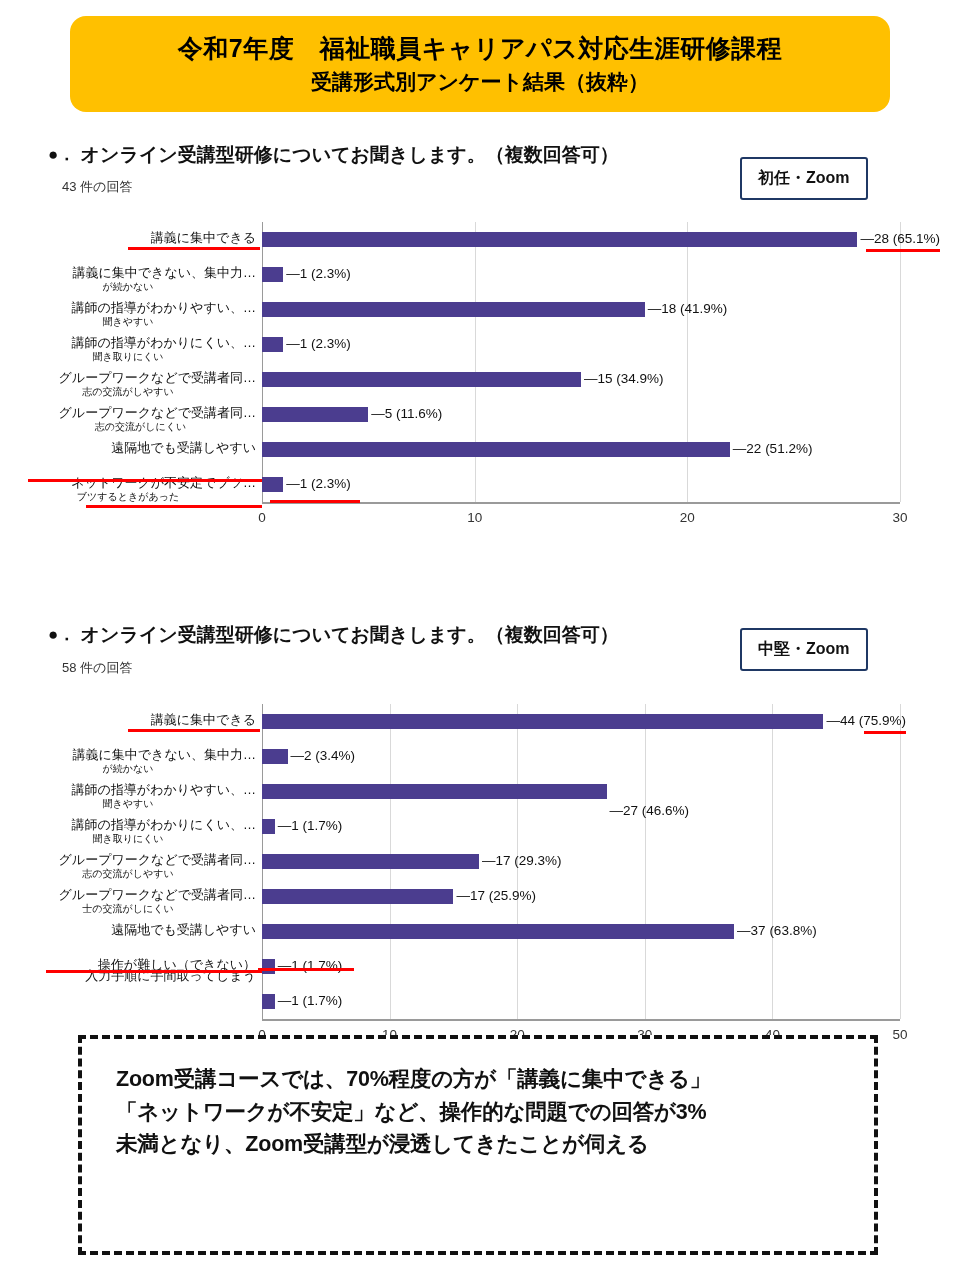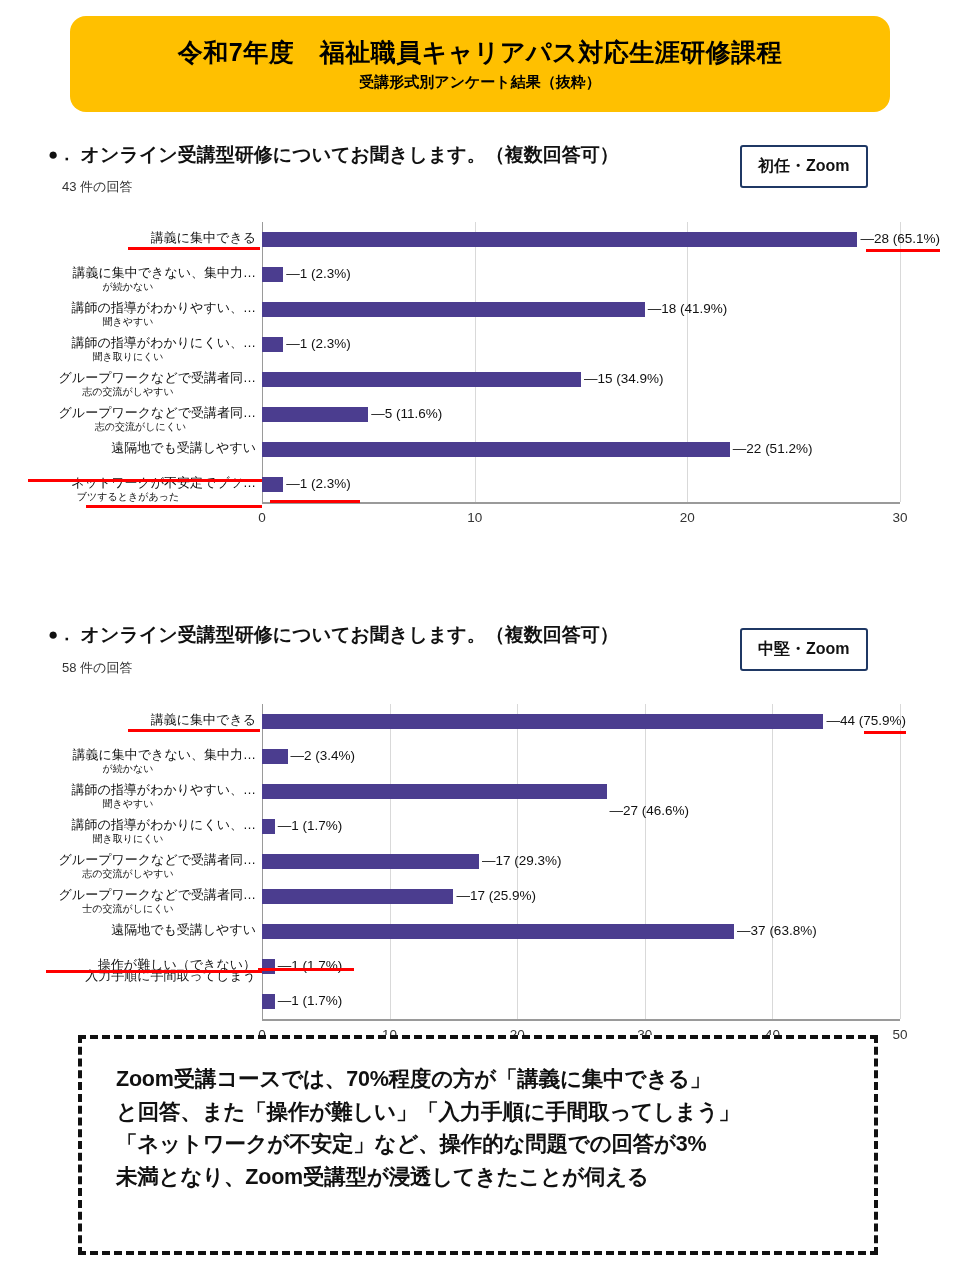--- a/index.html
+++ b/index.html
@@ -33,21 +33,21 @@
     justify-content: center;
   }
   .title-line1 {
     font-size: 25px;
     font-weight: bold;
     color: #000;
     letter-spacing: 0.5px;
     line-height: 1.25;
   }
   .title-line2 {
-    font-size: 15px;
+    font-size: 21px;
     font-weight: bold;
     color: #000;
     line-height: 1.3;
     margin-top: 4px;
   }
 
   
   .qheader {
     position: absolute;
     left: 48px;
@@ -163,21 +163,21 @@
   <div class="title-banner">
     <div class="title-line1">令和7年度　福祉職員キャリアパス対応生涯研修課程</div>
     <div class="title-line2">受講形式別アンケート結果（抜粋）</div>
   </div>
 
   <div class="qheader" style="top:142px;">
     <span class="qbullet">●．</span>
     <span>オンライン受講型研修についてお聞きします。（複数回答可）</span>
   </div>
   <div class="qcount" style="top:178px;">43 件の回答</div>
-  <div class="badge" style="left:740px; top:145px;">初任・Zoom</div>
+  <div class="badge" style="left:740px; top:157px;">初任・Zoom</div>
 
   <div class="chart" id="chart1" style="top: 0px; left: 0px; width: 960px; height: 1280px;">
       <div class="plot" style="left: 262px; top: 222px; width: 638px; height: 280px;"></div>
       <div class="tick" style="left: 242px; top: 510px;">0</div>
       <div class="gridline" style="left: 474.667px; top: 222px; height: 280px;"></div>
       <div class="tick" style="left: 454.667px; top: 510px;">10</div>
       <div class="gridline" style="left: 687.333px; top: 222px; height: 280px;"></div>
       <div class="tick" style="left: 667.333px; top: 510px;">20</div>
       <div class="gridline" style="left: 900px; top: 222px; height: 280px;"></div>
       <div class="tick" style="left: 880px; top: 510px;">30</div>
@@ -273,18 +273,17 @@
       <div class="barlabel" style="left: 277.76px; top: 992.5px;">—1 (1.7%)</div>
       <div class="cat" style="left: 0px; width: 256px; top: 969px;">入力手順に手間取ってしまう</div>
       <div class="underline-red" style="left: 128px; top: 729px; width: 132px;"></div>
       <div class="underline-red" style="left: 864px; top: 731px; width: 42px;"></div>
       <div class="underline-red" style="left: 258px; top: 968px; width: 96px;"></div>
       <div class="underline-red" style="left: 46px; top: 970px; width: 216px;"></div>
     </div>
 
   <div class="concl">
     <p>Zoom受講コースでは、70%程度の方が「講義に集中できる」</p>
-    <p>と回答、また「操作が難しい」「入力手順に手間取ってしまう」</p>
     <p>「ネットワークが不安定」など、操作的な問題での回答が3%</p>
     <p>未満となり、Zoom受講型が浸透してきたことが伺える</p>
   </div>
 
 </div>
 
 </body></html>

